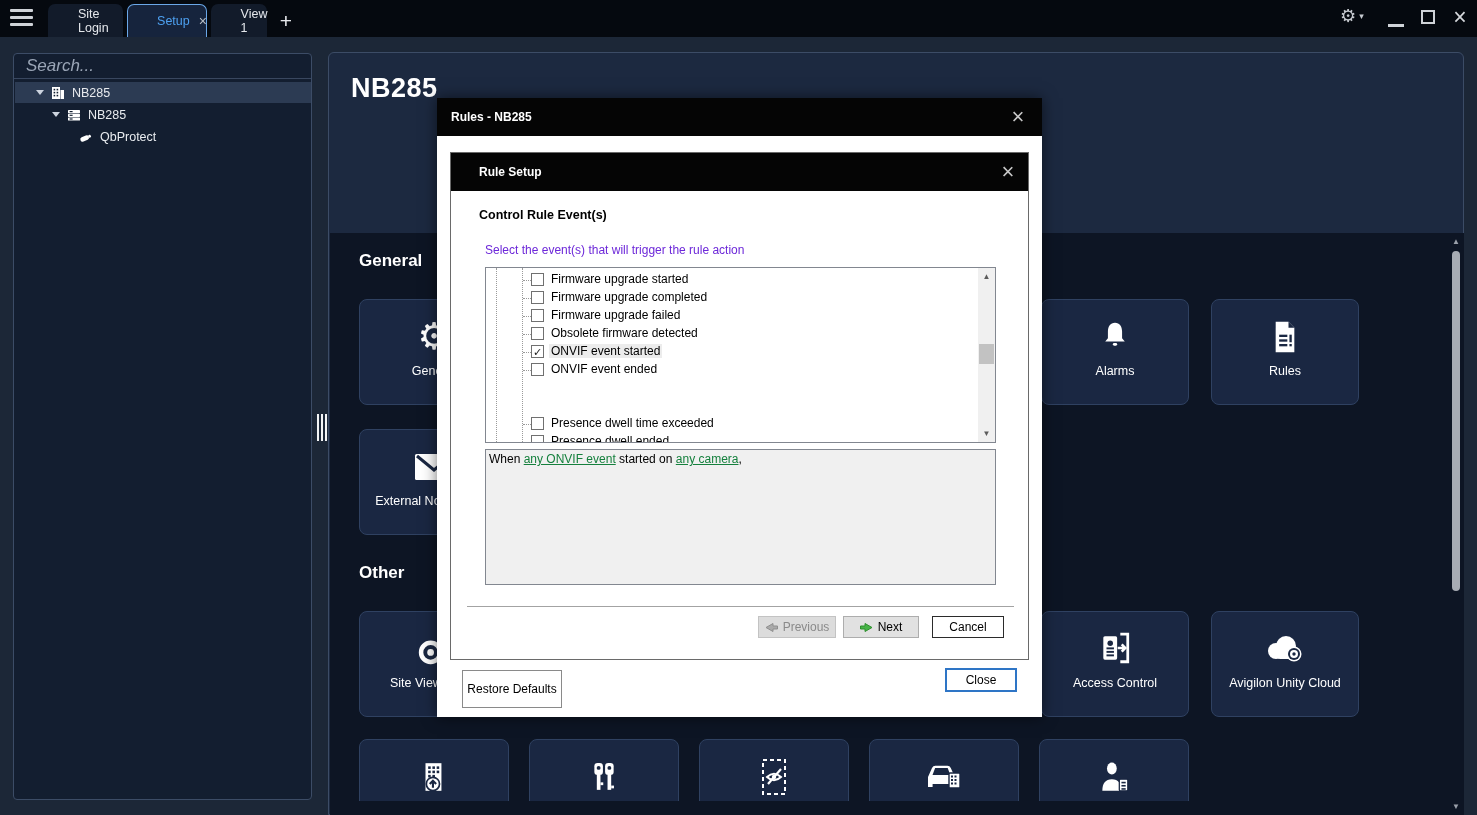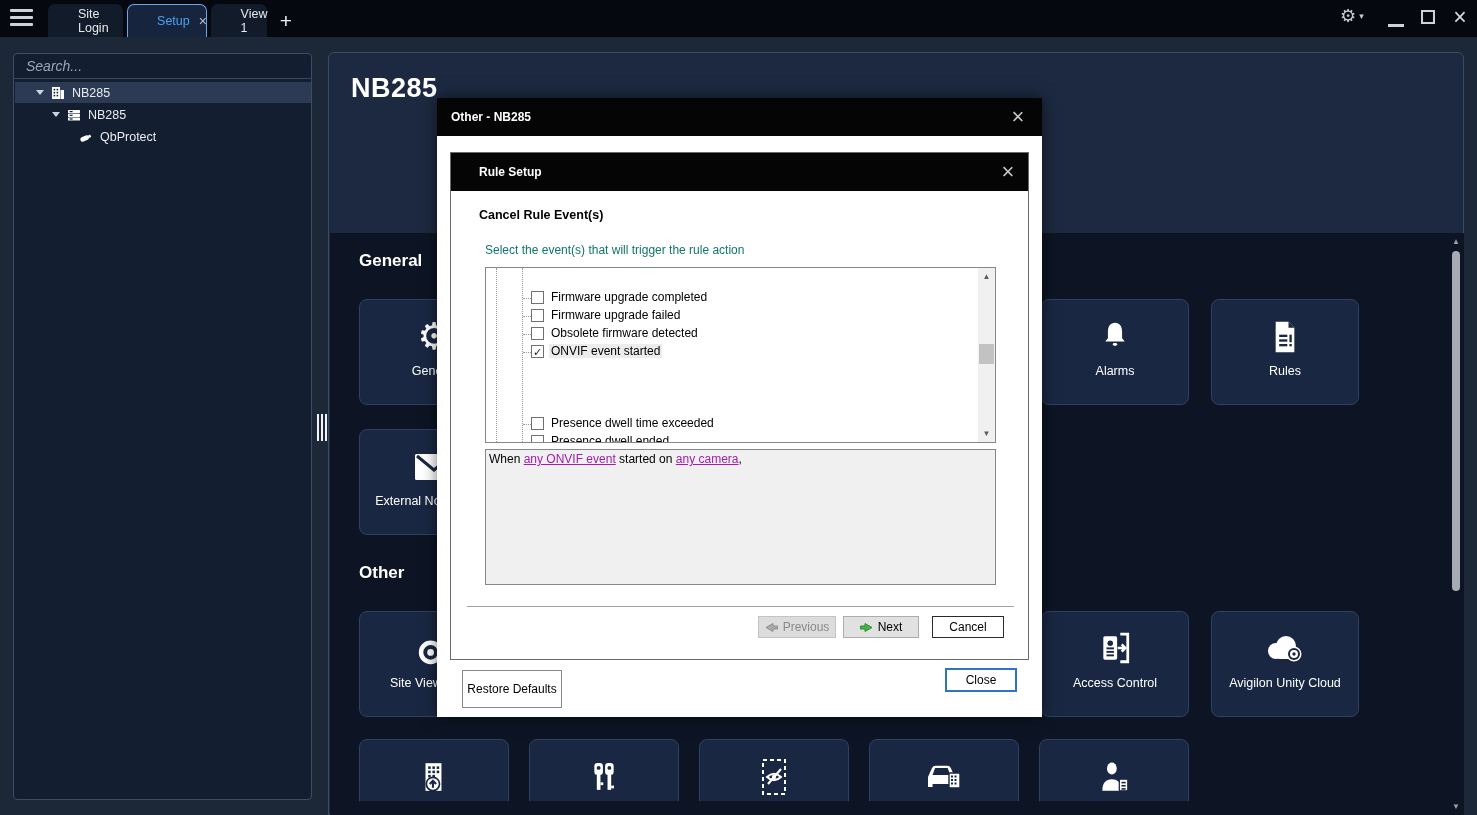--- a/index.html
+++ b/index.html
@@ -22,21 +22,21 @@
   .gear-caret { font-size:9px; vertical-align:3px; margin-left:3px; }
   .win-min { position:absolute; left:1388px; top:24px; width:16px; height:2.5px; background:#cfd3d8; cursor:pointer; }
   .win-max { position:absolute; left:1421px; top:10px; width:14px; height:14px; border:2px solid #cfd3d8; cursor:pointer; }
   .win-close { position:absolute; left:1448px; top:2px; width:24px; height:30px; color:#d5d8dc; font-size:23px;
                display:flex; align-items:center; justify-content:center; cursor:pointer; }
 
   
   .sidebar { position:absolute; left:13px; top:53px; width:299px; height:747px; background:#131e30;
              border:1px solid #3c4c66; border-radius:4px; }
   .search { height:25px; border-bottom:1px solid #39475f; display:flex; align-items:center; padding-left:12px; cursor:text; }
-  .search-text { font-style:italic; font-size:14px; color:#9aa5b6; }
+  .search-text { font-style:italic; font-size:17px; color:#9aa5b6; }
   .tree-row { position:absolute; left:1px; width:296px; height:21px; display:flex; align-items:center;
               color:#e8ebef; font-size:12.5px; cursor:pointer; }
   .tree-row.selected { background:#2c3b53; }
   .tcaret { width:0; height:0; border-left:4px solid transparent; border-right:4px solid transparent;
             border-top:5px solid #ccd4df; margin-right:7px; }
   .ticon { margin-right:7px; display:inline-flex; }
 
   .splitter { position:absolute; left:316px; top:414px; width:12px; height:27px; display:flex; gap:2px;
               align-items:stretch; justify-content:center; cursor:col-resize; }
   .splitter i { width:2px; background:#f2f4f6; }
@@ -60,39 +60,39 @@
   
   .dlg { position:absolute; left:437px; top:98px; width:605px; height:619px; background:#fff;
          box-shadow:0 0 14px rgba(0,0,0,0.55); }
   .dlg-header { position:absolute; left:0; top:0; width:100%; height:38px; background:#050505; display:flex;
                 align-items:center; }
   .dlg-title { color:#fff; font-size:12px; font-weight:700; margin-left:14px; }
   .dlg-x { position:absolute; right:10px; top:4px; width:28px; height:30px; color:#c9c9c9; font-size:22px;
            display:flex; align-items:center; justify-content:center; cursor:pointer; }
   .wiz { position:absolute; left:13px; top:54px; width:579px; height:508px; background:#fff; border:1px solid #6a6a6a; }
   .wiz-heading { position:absolute; left:28px; top:55px; font-size:12.5px; font-weight:700; color:#000; }
-  .wiz-sub { position:absolute; left:34px; top:90px; font-size:12px; color:#0f766e; }
+  .wiz-sub { position:absolute; left:34px; top:90px; font-size:12px; color:#6d28d9; }
 
   .eventlist { position:absolute; left:34px; top:114px; width:511px; height:176px; background:#fff;
                border:1px solid #828790; overflow:hidden; }
   .vline { position:absolute; top:0; bottom:0; border-left:1px dotted #9a9a9a; }
   .ev-row { position:absolute; left:0; width:492px; height:18px; }
   .conn { position:absolute; left:37px; top:9px; width:8px; border-top:1px dotted #9a9a9a; }
   .cb { position:absolute; left:45px; top:2px; width:13px; height:13px; background:#fff; border:1px solid #707070;
         font-size:11px; font-weight:700; color:#1a1a1a; line-height:12px; text-align:center; cursor:pointer; }
   .ev-label { position:absolute; left:63px; top:1px; font-size:12px; color:#000; padding:0 2px; cursor:default; }
   .ev-label.selected { background:#ececec; }
   .listscroll { position:absolute; right:0; top:0; width:17px; height:174px; background:#f0f0f0; }
   .listscroll .arr { position:absolute; left:0; width:17px; height:17px; color:#5b5b5b; font-size:8px;
                      display:flex; align-items:center; justify-content:center; cursor:pointer; }
   .listscroll .thumb { position:absolute; left:1px; top:76px; width:15px; height:20px; background:#c2c2c2; cursor:grab; }
 
   .summary { position:absolute; left:34px; top:296px; width:511px; height:136px; background:#f0f0f0;
              border:1px solid #828790; font-size:12px; color:#000; padding:2px 3px; }
-  .lnk { color:#a21caf; text-decoration:underline; cursor:pointer; }
+  .lnk { color:#15803d; text-decoration:underline; cursor:pointer; }
 
   .wizsep { position:absolute; left:16px; top:453px; width:547px; border-top:1px solid #a3a3a3; }
   .btn { position:absolute; height:22px; font-size:12px; display:flex; align-items:center; justify-content:center;
          cursor:pointer; gap:5px; }
   .btn-prev { left:307px; top:463px; width:78px; background:#dcdcdc; border:1px solid #c3c3c3; color:#8a8a8a; cursor:default; }
   .btn-next { left:392px; top:463px; width:76px; background:#e1e1e1; border:1px solid #adadad; color:#000; }
   .btn-cancel { left:481px; top:463px; width:72px; background:#fff; border:1px solid #2b2b2b; color:#000; }
   .btn-restore { left:25px; top:572px; width:100px; height:38px; background:#fff; border:1px solid #8a8a8a; color:#000;
                  position:absolute; font-size:12px; display:flex; align-items:center; justify-content:center; cursor:pointer; }
   .btn-closedlg { left:508px; top:570px; width:72px; height:24px; background:#fff; border:2px solid #2e75c6; color:#000;
@@ -346,56 +346,66 @@
       <div class="mainscroll">
         <span class="arr" style="top:0;">▲</span>
         <div class="thumb"></div>
         <span class="arr" style="bottom:0;">▼</span>
       </div>
     </div>
   </div>
 
   <div class="dlg">
     <div class="dlg-header">
-      <span class="dlg-title">Other - NB285</span>
+      <span class="dlg-title">Rules - NB285</span>
       <span class="dlg-x">×</span>
     </div>
 
     <div class="wiz">
       <div class="dlg-header">
         <span class="dlg-title" style="margin-left:28px;">Rule Setup</span>
         <span class="dlg-x" style="right:6px;">×</span>
       </div>
 
-      <div class="wiz-heading">Cancel Rule Event(s)</div>
+      <div class="wiz-heading">Control Rule Event(s)</div>
       <div class="wiz-sub">Select the event(s) that will trigger the rule action</div>
 
       <div class="eventlist">
         <div class="vline" style="left:10px;"></div>
         <div class="vline" style="left:36px;"></div>
 
+        <div class="ev-row" style="top:3px;">
+          <span class="conn"></span>
+            <span class="cb"></span>
+          <span class="ev-label">Firmware upgrade started</span>
+        </div>
         <div class="ev-row" style="top:21px;">
           <span class="conn"></span>
             <span class="cb"></span>
           <span class="ev-label">Firmware upgrade completed</span>
         </div>
         <div class="ev-row" style="top:39px;">
           <span class="conn"></span>
             <span class="cb"></span>
           <span class="ev-label">Firmware upgrade failed</span>
         </div>
         <div class="ev-row" style="top:57px;">
           <span class="conn"></span>
             <span class="cb"></span>
           <span class="ev-label">Obsolete firmware detected</span>
         </div>
         <div class="ev-row" style="top:75px;">
           <span class="conn"></span>
             <span class="cb">✓</span>
           <span class="ev-label selected">ONVIF event started</span>
+        </div>
+        <div class="ev-row" style="top:93px;">
+          <span class="conn"></span>
+            <span class="cb"></span>
+          <span class="ev-label">ONVIF event ended</span>
         </div>
         <div class="ev-row" style="top:147px;">
           <span class="conn"></span>
             <span class="cb"></span>
           <span class="ev-label">Presence dwell time exceeded</span>
         </div>
         <div class="ev-row" style="top:165px;">
           <span class="conn"></span>
             <span class="cb"></span>
           <span class="ev-label">Presence dwell ended</span>

